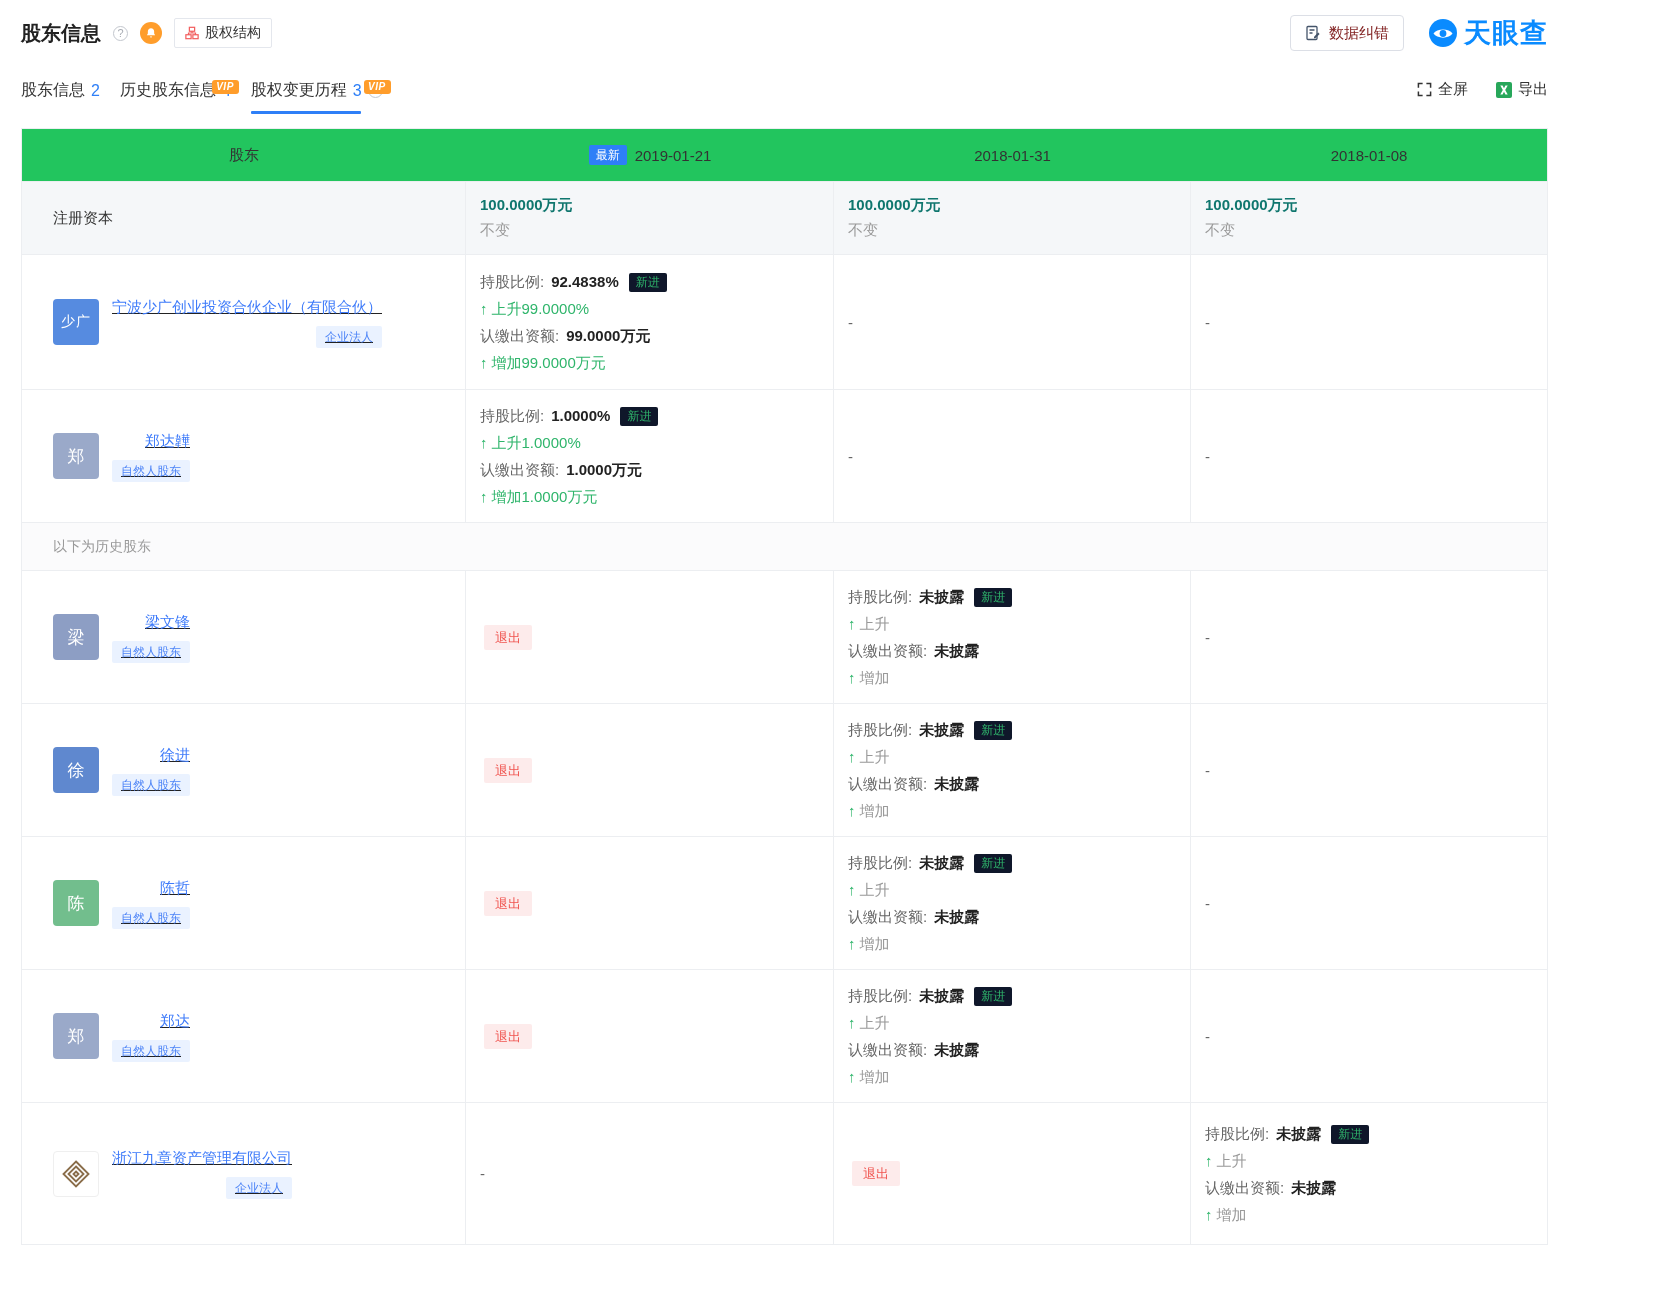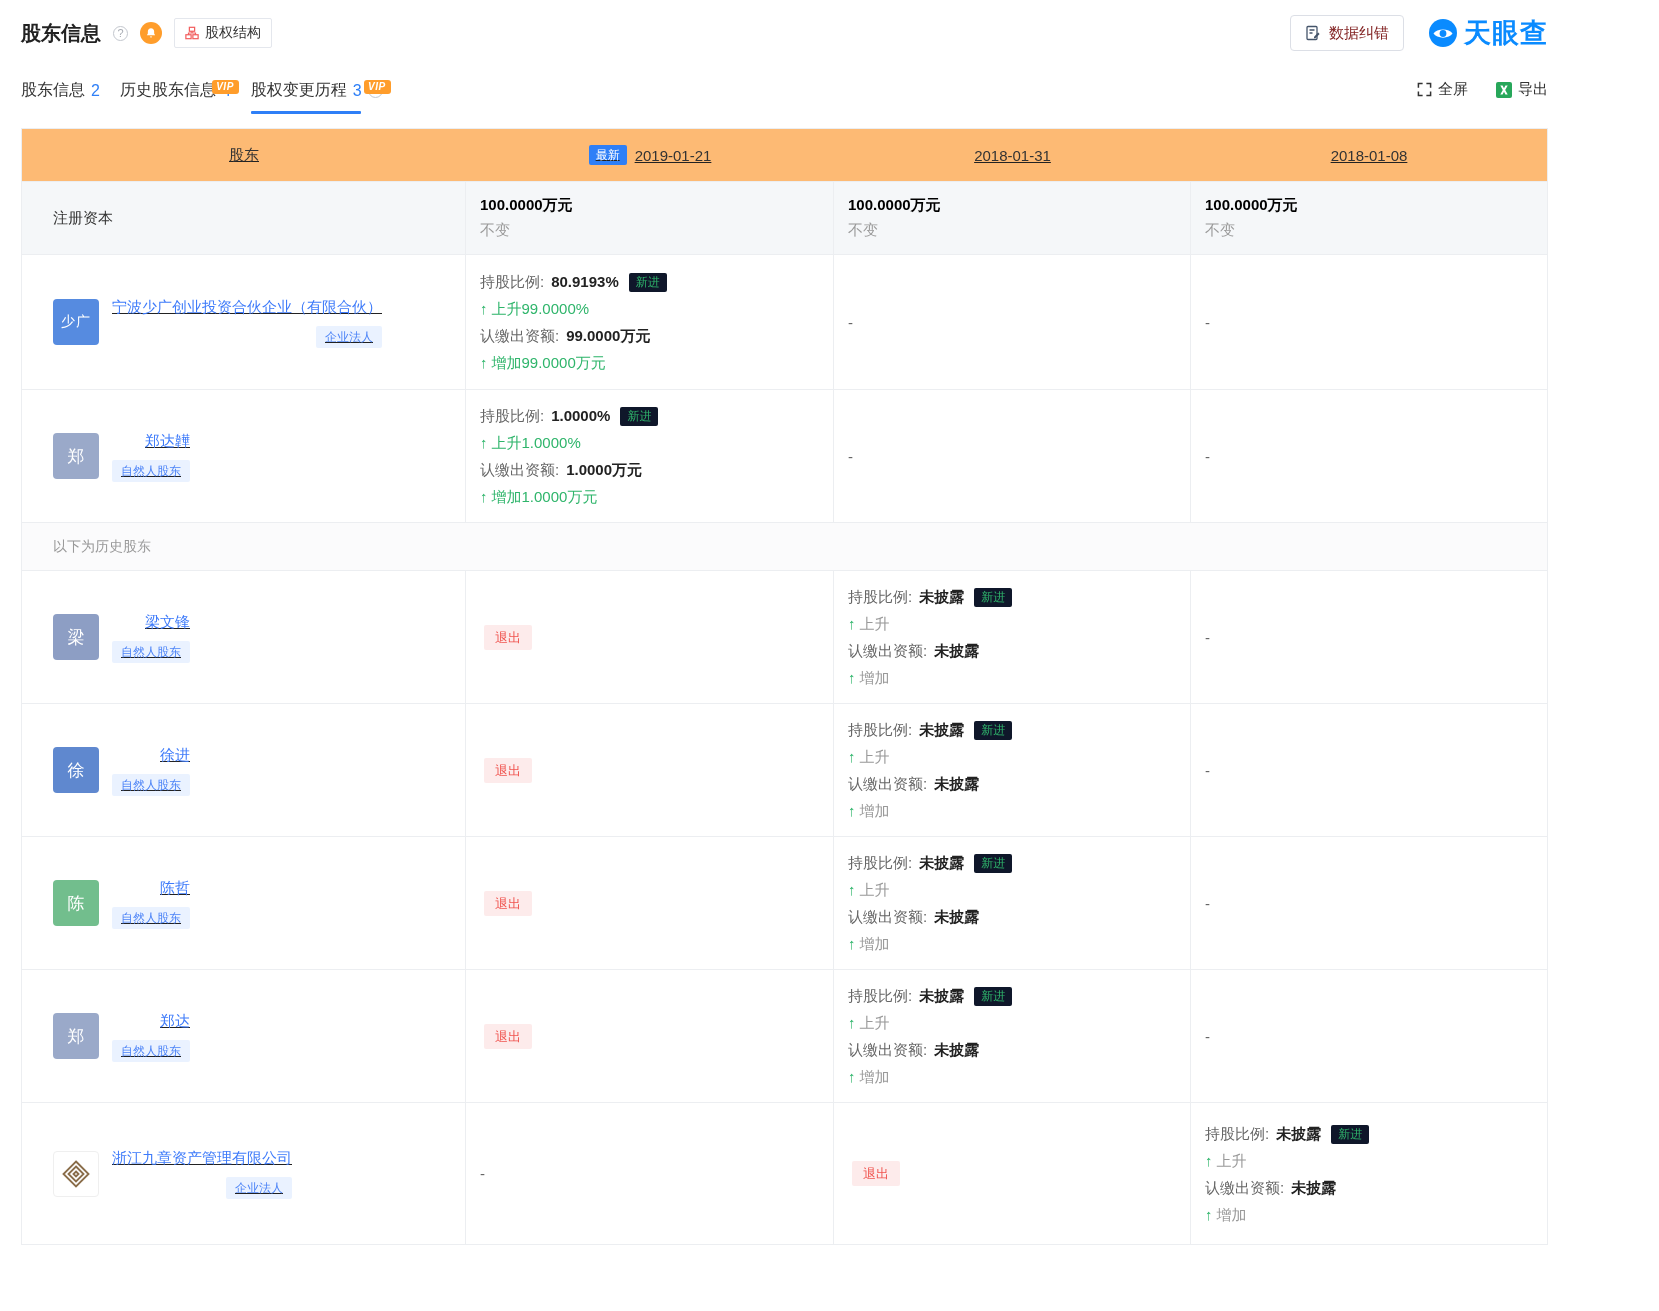--- a/index.html
+++ b/index.html
@@ -54,31 +54,31 @@
     border-radius:3px; line-height:12px; letter-spacing:.5px;
   }
   .tab-actions { display:flex; gap:28px; padding-bottom:15px; }
   .action { display:flex; align-items:center; gap:6px; font-size:15px; color:#333; cursor:pointer; }
 
   
   .grid-table { margin-top:14px; border:1px solid #ECEEF1; border-bottom:none; }
   .t-row { display:grid; grid-template-columns:444px 368px 357px 1fr; border-bottom:1px solid #ECEEF1; }
   .c { border-right:1px solid #ECEEF1; min-width:0; }
   .c:last-child { border-right:none; }
-  .t-row.head { height:53px; background:#fdba74;text-decoration:underline; }
+  .t-row.head { height:53px; background:#22c55e; }
   .head .c { border-right:none; }
   .hc { display:flex; align-items:center; justify-content:center; font-size:15px; color:#333; }
   .badge-latest {
     display:inline-block; padding:2px 7px; background:#2E7FF7; color:#fff;
     font-size:12px; border-radius:2px; margin-right:8px; line-height:16px;
   }
   .t-row.capital { height:73px; background:#F5F7F9; }
   .label-c { display:flex; align-items:center; padding-left:31px; font-size:15px; color:#333; }
   .vcell { display:flex; flex-direction:column; justify-content:center; padding:12px 12px 12px 14px; }
-  .cap-amount { font-size:15px; font-weight:700; color:#000000; }
+  .cap-amount { font-size:15px; font-weight:700; color:#0f766e; }
   .cap-change { font-size:15px; color:#999; margin-top:6px; }
 
   .sh-row { min-height:132px; }
   .row-first { min-height:135px; }
   .row-last { min-height:142px; }
   .sh-cell { display:flex; align-items:center; padding-left:31px; gap:13px; }
   .avatar {
     width:46px; height:46px; border-radius:4px; color:#fff; flex:none;
     display:flex; align-items:center; justify-content:center; font-size:17px; cursor:pointer;
   }
@@ -240,21 +240,21 @@
         <div class="avatar two" style="background: rgb(86, 139, 224);">
           <span>少广</span>
         </div>
         <div class="sh-info">
           <a class="sh-name" href="#">宁波少广创业投资合伙企业（有限合伙）</a>
           <span class="badge-type">企业法人</span>
         </div>
       </div>
       <div class="c vcell">
         <div class="line">
-          <span class="lbl">持股比例:</span><span class="val">80.9193%</span><span class="badge-new">新进</span>
+          <span class="lbl">持股比例:</span><span class="val">92.4838%</span><span class="badge-new">新进</span>
         </div>
         <div class="line">
           <span class="arw">↑</span><span class="up-text">上升99.0000%</span>
         </div>
         <div class="line">
           <span class="lbl">认缴出资额:</span><span class="val">99.0000万元</span>
         </div>
         <div class="line">
           <span class="arw">↑</span><span class="up-text">增加99.0000万元</span>
         </div>

